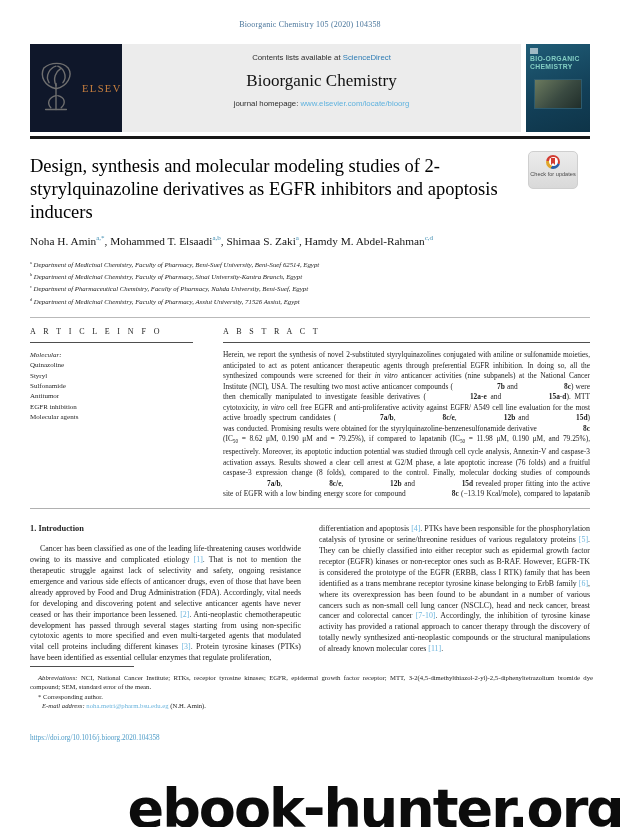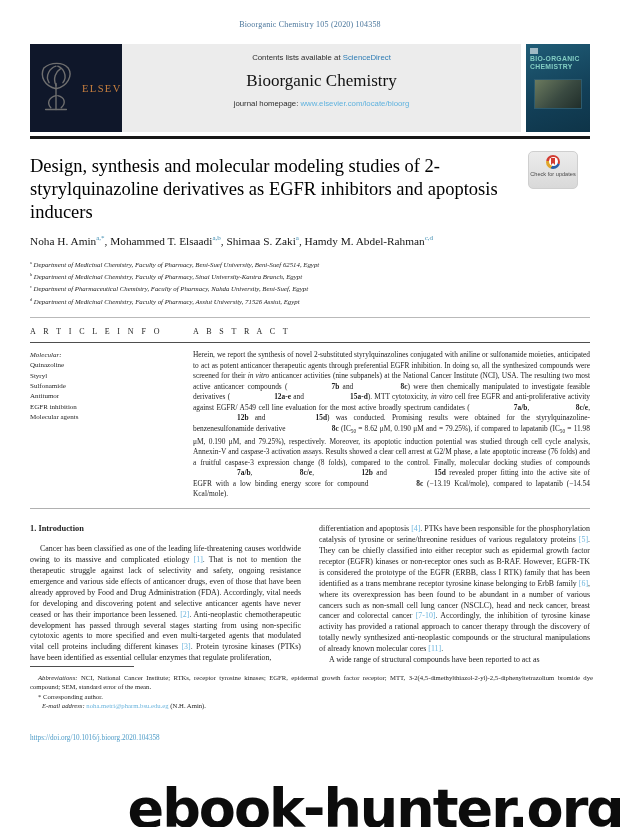--- a/index.html
+++ b/index.html
@@ -43,21 +43,21 @@
   
   .authors { margin:9px 30px 0 30px; font-size:11.3px; color:#141414; }
   .sup { font-size:.62em; vertical-align:super; color:#3c8bb0; }
   .affiliations { margin:11px 30px 0 30px; font-size:6.8px; font-style:italic; line-height:10.1px; color:#222; }
   .affiliations .sup { font-style:normal; color:#222; }
 
   .rule-thin { margin:10px 30px 0 30px; border-top:1px solid #b9b9b9; }
   .rule-thin2 { margin:10px 30px 0 30px; border-top:1px solid #b0b0b0; }
 
   
-  .info-grid { display:grid; grid-template-columns:163px 1fr; margin:9px 30px 0 30px; }
+  .info-grid { display:grid; grid-template-columns:163px 1fr; column-gap:30px; margin:9px 30px 0 30px; }
   .col-head { font-size:8px; letter-spacing:2.4px; word-spacing:1px; color:#1d1d1d; }
   .head-rule { border-top:1px solid #4e4e4e; margin:6px 0 7px 0; }
   .kw-label { font-style:italic; }
   .keywords { font-size:7px; line-height:10.3px; }
   .abstract-text { font-size:7.4px; line-height:10.5px; text-align:justify; max-height:148px; overflow:hidden; color:#1c1c1c; }
 
   
   .intro-grid { display:grid; grid-template-columns:1fr 1fr; column-gap:18px; margin:15px 30px 0 30px; max-height:160px; overflow:hidden; }
   .intro-head { font-size:8.4px; font-weight:bold; margin-bottom:11px; }
   .body-p { font-size:7.9px; line-height:10.9px; text-align:justify; color:#1c1c1c; }
@@ -170,21 +170,20 @@
 
   <div class="rule-thin2"></div>
 
   <div class="intro-grid">
     <div>
       <div class="intro-head">1. Introduction</div>
       <p class="body-p indent"><span>Cancer has been classified as one of the leading life-threatening causes worldwide owing to its massive and complicated etiology </span><span class="rt-link">[1]</span><span>. That is not to mention the therapeutic struggle against lack of selectivity and safety, ongoing resistance emergence and various side effects of anticancer drugs, even of those that have been already approved by Food and Drug Administration (FDA). Accordingly, vital needs for developing and discovering potent and selective anticancer agents have never ceased or has their importance been lessened. </span><span class="rt-link">[2]</span><span>. Anti-neoplastic chemotherapeutic development has passed through several stages starting from using non-specific cytotoxic agents to more specified and even multi-targeted agents that modulated vital cell proteins including different kinases </span><span class="rt-link">[3]</span><span>. Protein tyrosine kinases (PTKs) have been identified as essential cellular enzymes that regulate proliferation,</span></p>
     </div>
     <div>
       <p class="body-p"><span>differentiation and apoptosis </span><span class="rt-link">[4]</span><span>. PTKs have been responsible for the phosphorylation catalysis of tyrosine or serine/threonine residues of various regulatory proteins </span><span class="rt-link">[5]</span><span>. They can be chiefly classified into either receptor such as epidermal growth factor receptor (EGFR) kinases or non-receptor ones such as B-RAF. However, EGFR-TK is considered the prototype of the EGFR (ERBB, class I RTK) family that has been identified as a trans membrane receptor tyrosine kinase belonging to ErbB family </span><span class="rt-link">[6]</span><span>, where its overexpression has been found to be abundant in a number of various cancers such as non-small cell lung cancer (NSCLC), head and neck cancer, breast cancer and colorectal cancer </span><span class="rt-link">[7-10]</span><span>. Accordingly, the inhibition of tyrosine kinase activity has provided a rational approach to cancer therapy through the discovery of totally newly synthesized anti-neoplastic compounds or the structural manipulations of already known molecular cores </span><span class="rt-link">[11]</span><span>.</span></p>
-      <p class="body-p indent">A wide range of structural compounds have been reported to act as</p>
     </div>
   </div>
 
   <div class="footer">
     <div class="footnote-rule"></div>
     <div class="abbrev"><span class="rt-i">Abbreviations:</span><span> NCI, National Cancer Institute; RTKs, receptor tyrosine kinases; EGFR, epidermal growth factor receptor; MTT, 3-2(4,5-dimethylthiazol-2-yl)-2,5-diphenyltetrazolium bromide dye compound; SEM, standard error of the mean.</span></div>
     <div class="corresponding">* Corresponding author.</div>
     <div class="email-line"><span class="rt-i">E-mail address:</span><span class="rt-link"> noha.metri@pharm.bsu.edu.eg</span><span> (N.H. Amin).</span></div>
     <a class="doi" href="#">https://doi.org/10.1016/j.bioorg.2020.104358</a>
   </div>

